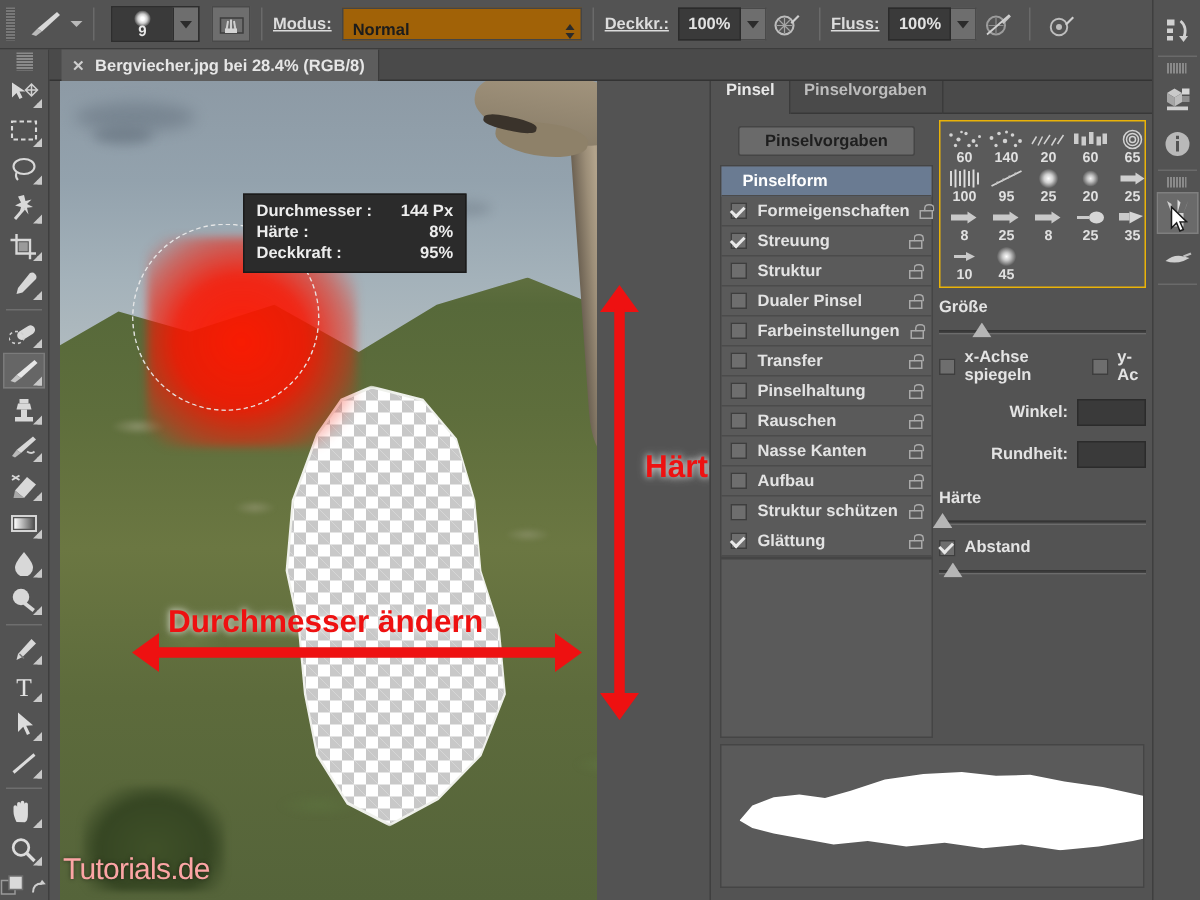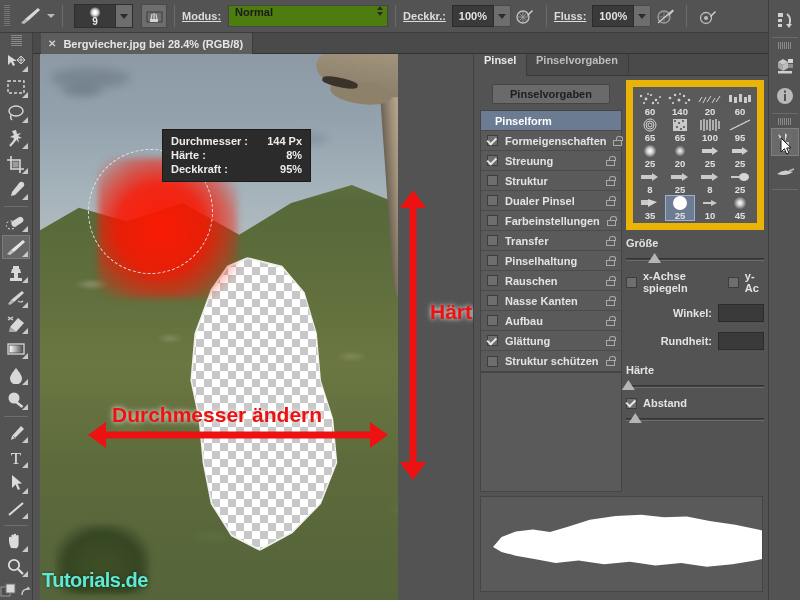--- a/index.html
+++ b/index.html
@@ -53,22 +53,22 @@
   }
   .dd-caret { width:0;height:0;border-left:4px solid transparent;border-right:4px solid transparent;border-top:5px solid #2b2b2b; }
 
   .panel-btn {
     width: 26px; height: 24px; background: #6e6e6e; border: 1px solid #4a4a4a;
     margin-left: 8px; display:flex;align-items:center;justify-content:center;
   }
 
   .lbl { color:#dcdcdc; font-size:11px; font-weight: bold; text-decoration: underline; }
   .select-box {
-    height: 22px; background:#4d7c0f; border:1px solid #454545; color:#1c1c1c;
-    display:flex; align-items:flex-start; padding:0 4px 0 6px; font-size:11px; font-weight:bold;
+    height: 22px; background:#a16207; border:1px solid #454545; color:#1c1c1c;
+    display:flex; align-items:flex-end; padding:0 4px 0 6px; font-size:11px; font-weight:bold;
     position:relative;
   }
   .select-arrows { margin-left:auto; display:flex; flex-direction:column; gap:2px; padding-left:10px;}
   .ar-up { width:0;height:0;border-left:3.5px solid transparent;border-right:3.5px solid transparent;border-bottom:4px solid #2b2b2b;}
   .ar-dn { width:0;height:0;border-left:3.5px solid transparent;border-right:3.5px solid transparent;border-top:4px solid #2b2b2b;}
 
   .num-box {
     height: 22px; min-width: 42px; background:#3a3a3a; border:1px solid #2b2b2b; color:#e2e2e2;
     display:flex; align-items:center; justify-content:center; font-size:11px; font-weight:bold;
   }
@@ -199,21 +199,21 @@
   .tooltip {
     position:absolute; left:122px; top:75px;
     background:#2b2b2b; border:1px solid #1b1b1b; color:#ededed;
     padding:4px 8px 5px 8px; font-size:11px; font-weight:bold; line-height:14px;
   }
   .tt-row { display:flex; justify-content:space-between; gap:8px; white-space:nowrap; }
   .tt-val { min-width:46px; text-align:right; }
 
   .watermark {
     position:absolute; left:2px; bottom:8px;
-    font-size:20px; font-weight:bold; color:#5eead4; letter-spacing:-0.5px;
+    font-size:20px; font-weight:normal; color:#fca5a5; letter-spacing:-0.5px;
     text-shadow: 0 0 3px rgba(0,0,0,.5);
   }
 
   
   .anno-text {
     position:absolute; color:#ee1111; font-weight:bold; font-size:21px;
     text-shadow: 0 0 4px rgba(255,255,255,.65), 0 0 7px rgba(255,255,255,.45);
     white-space:nowrap;
   }
   .arrow-h { position:absolute; }
@@ -265,22 +265,22 @@
     border-left:2px solid #e8e8e8;border-bottom:2px solid #e8e8e8;
     transform: rotate(-45deg) translate(0px,-1px);}
   .lock { margin-left:auto; width:9px; height:10px; position:relative; flex:0 0 9px; }
   .lock .body { position:absolute; bottom:0; left:0; width:9px;height:6px;border:1px solid #a9a9a9;}
   .lock .shk { position:absolute; top:0; left:3px; width:7px;height:5px;
     border:1px solid #a9a9a9; border-bottom:none; border-radius:3px 3px 0 0;}
   .bp-empty { border:1px solid #454545; background:#5a5a5a; height:120px; margin-top:0; }
 
   .bp-right { position:absolute; left:152px; top:26px; width:138px; }
   .preset-grid {
-    border:7px solid #eab308; background:#5a5a5a; padding:4px 2px 2px 2px;
-    display:grid; grid-template-columns: repeat(4, 1fr); gap:0px 0px;
+    border:1px solid #eab308; background:#5a5a5a; padding:4px 2px 2px 2px;
+    display:grid; grid-template-columns: repeat(6, 1fr); gap:0px 0px;
   }
   .preset-cell { height:26px; display:flex; flex-direction:column; align-items:center; justify-content:flex-start; position:relative;}
   .preset-thumb { height:16px; width:28px; display:flex; align-items:center; justify-content:center; }
   .preset-num { font-size:9.5px; font-weight:bold; color:#e0e0e0; line-height:10px;}
   .preset-cell.sel { background:#6d7c93; box-shadow: inset 0 0 0 1px #9bb1cf; }
 
   .slider-label { font-size:11px; font-weight:bold; color:#e3e3e3; margin-top:7px;}
   .slider-track { height:3px; background:#414141; border-top:1px solid #353535; border-bottom:1px solid #6c6c6c; margin-top:9px; position:relative;}
   .slider-knob { position:absolute; top:-6px; width:13px;height:10px;
     background:#b5b5b5; clip-path: polygon(50% 0, 100% 100%, 0 100%); }
@@ -748,31 +748,31 @@
             </span>
         </div>
         <div class="bp-row">
           <span class="chk"></span>
           <span>Aufbau</span>
           <span class="lock">
               <span class="shk"></span>
               <span class="body"></span>
             </span>
         </div>
-        <div class="bp-row">
-          <span class="chk on"></span>
-          <span>Glättung</span>
+        <div class="bp-row" style="border-bottom:none;">
+          <span class="chk"></span>
+          <span>Struktur schützen</span>
           <span class="lock">
               <span class="shk"></span>
               <span class="body"></span>
             </span>
         </div>
-        <div class="bp-row" style="border-bottom:none;">
-          <span class="chk"></span>
-          <span>Struktur schützen</span>
+        <div class="bp-row">
+          <span class="chk on"></span>
+          <span>Glättung</span>
           <span class="lock">
               <span class="shk"></span>
               <span class="body"></span>
             </span>
         </div>
       </div>
 
       <div class="bp-empty"></div>
     </div>
 

